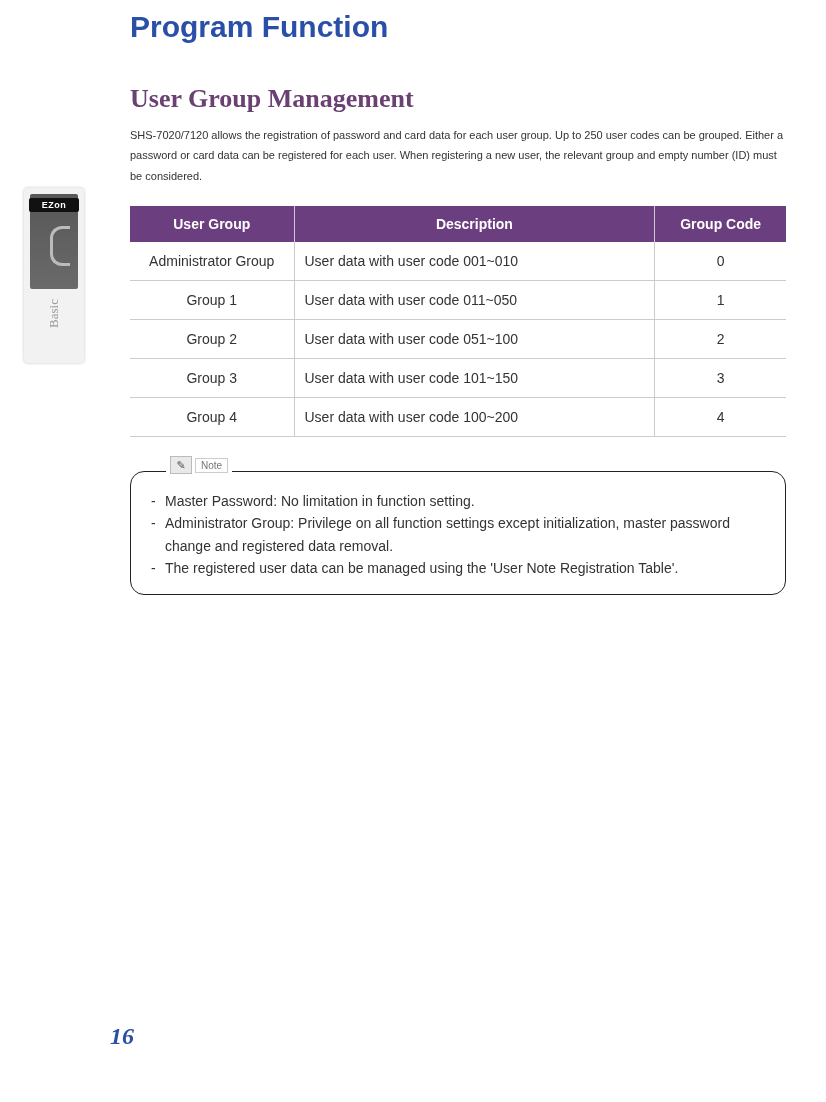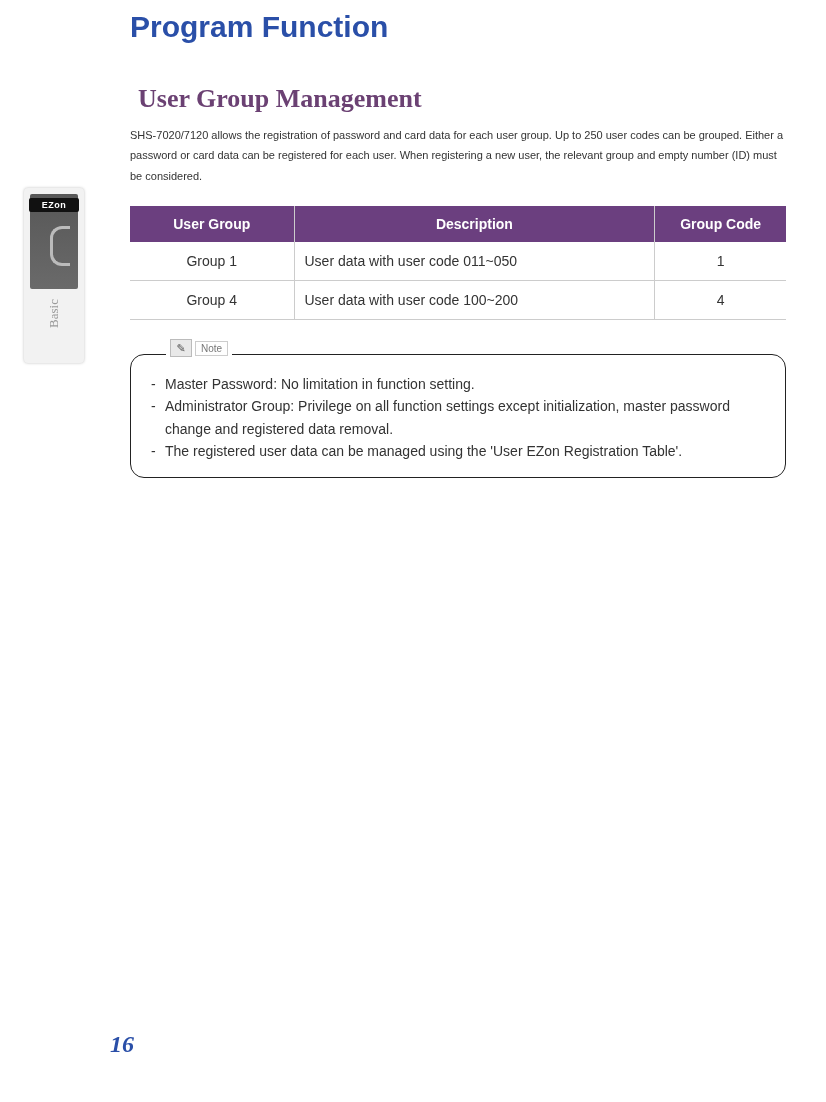--- a/index.html
+++ b/index.html
@@ -25,21 +25,21 @@
   .intro {
     color: #333;
     font-size: 15px;
     line-height: 1.85;
   }
   .section-heading {
     color: #6b4173;
     font-family: Georgia, 'Times New Roman', serif;
     font-size: 26px;
     font-weight: 700;
-    margin: 40px 8px 6px;
+    margin: 40px 0 6px;
     font-style: normal;
   }
   .section-text {
     color: #333;
     font-size: 11px;
     line-height: 1.85;
     margin-bottom: 20px;
   }
   
   .side-tab {
@@ -163,21 +163,21 @@
   .note-box .line {
     display: flex;
   }
   .note-box .dash {
     flex: 0 0 14px;
   }
   .note-box .txt { flex: 1; }
   .page-num {
     position: absolute;
     left: 110px;
-    bottom: 44px;
+    bottom: 52px;
     color: #2a4fa8;
     font-size: 24px;
     font-style: italic;
     font-weight: 700;
     font-family: Georgia, serif;
   }
 </style>
 </head>
 <body>
 
@@ -198,23 +198,38 @@
   <table class="ug-table">
     <thead>
       <tr>
         <th style="width:25%">User Group</th>
         <th style="width:55%">Description</th>
         <th style="width:20%">Group Code</th>
       </tr>
     </thead>
     <tbody id="table-body">
         <tr>
+          <td>Administrator Group</td>
+          <td>User data with user code 001~010</td>
+          <td>0</td>
+        </tr>
+        <tr>
           <td>Group 1</td>
           <td>User data with user code 011~050</td>
           <td>1</td>
+        </tr>
+        <tr>
+          <td>Group 2</td>
+          <td>User data with user code 051~100</td>
+          <td>2</td>
+        </tr>
+        <tr>
+          <td>Group 3</td>
+          <td>User data with user code 101~150</td>
+          <td>3</td>
         </tr>
         <tr>
           <td>Group 4</td>
           <td>User data with user code 100~200</td>
           <td>4</td>
         </tr>
       </tbody>
   </table>
 
   <div class="note-wrap">
@@ -226,19 +241,19 @@
         <div class="line">
           <span class="dash">-</span>
           <span class="txt">Master Password: No limitation in function setting.</span>
         </div>
         <div class="line">
           <span class="dash">-</span>
           <span class="txt">Administrator Group: Privilege on all function settings except initialization, master password change and registered data removal.</span>
         </div>
         <div class="line">
           <span class="dash">-</span>
-          <span class="txt">The registered user data can be managed using the 'User EZon Registration Table'.</span>
+          <span class="txt">The registered user data can be managed using the 'User Note Registration Table'.</span>
         </div>
       </div>
   </div>
 </div>
 
 <div class="page-num">16</div>
 
 </body></html>

